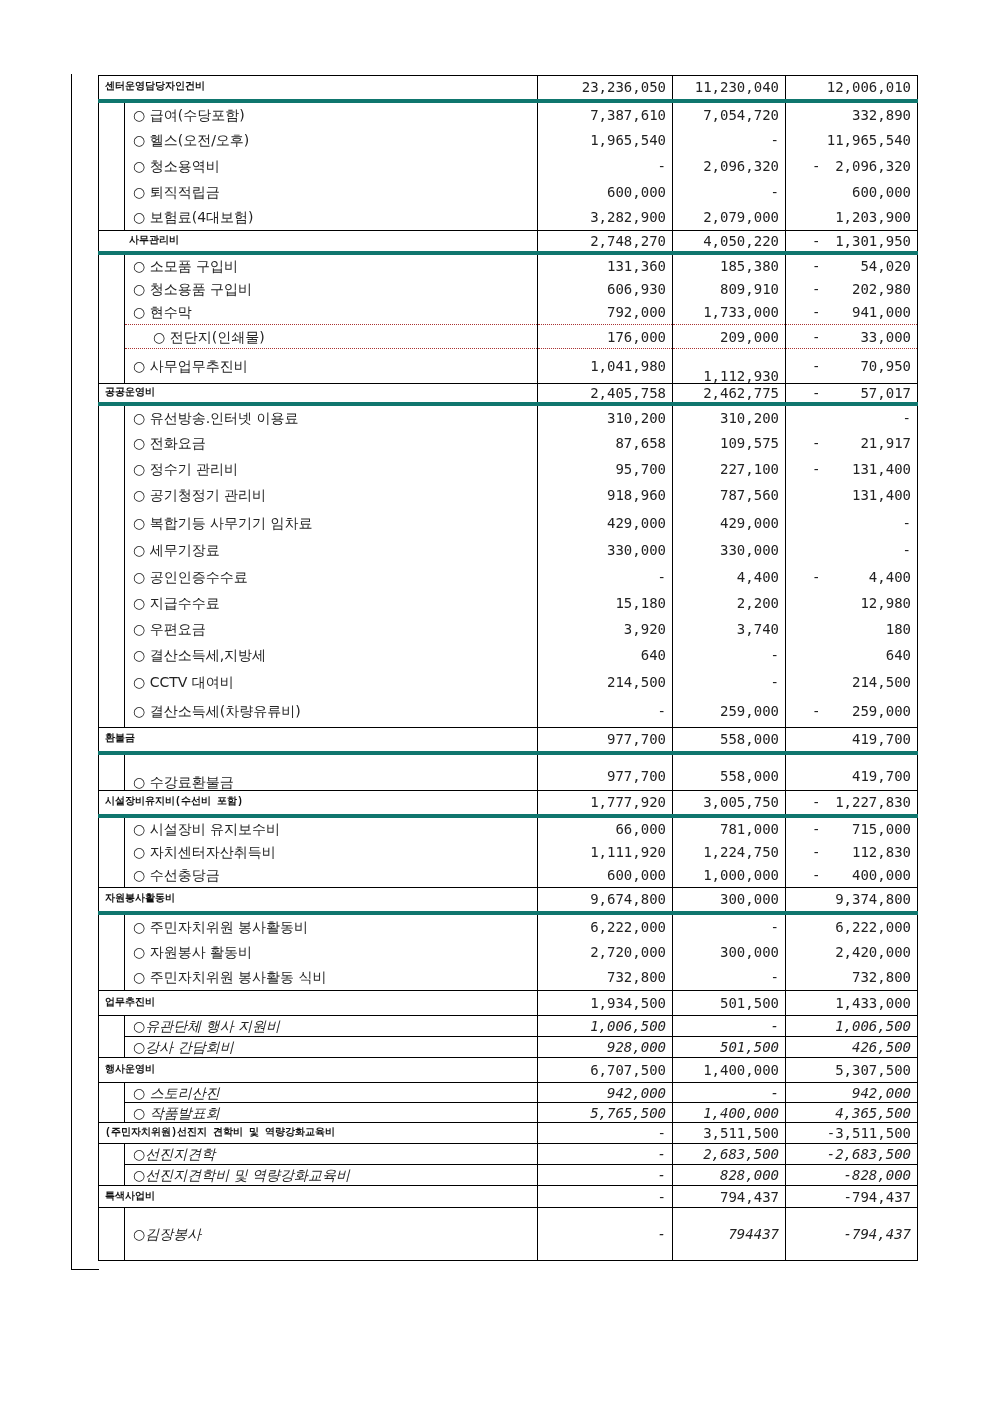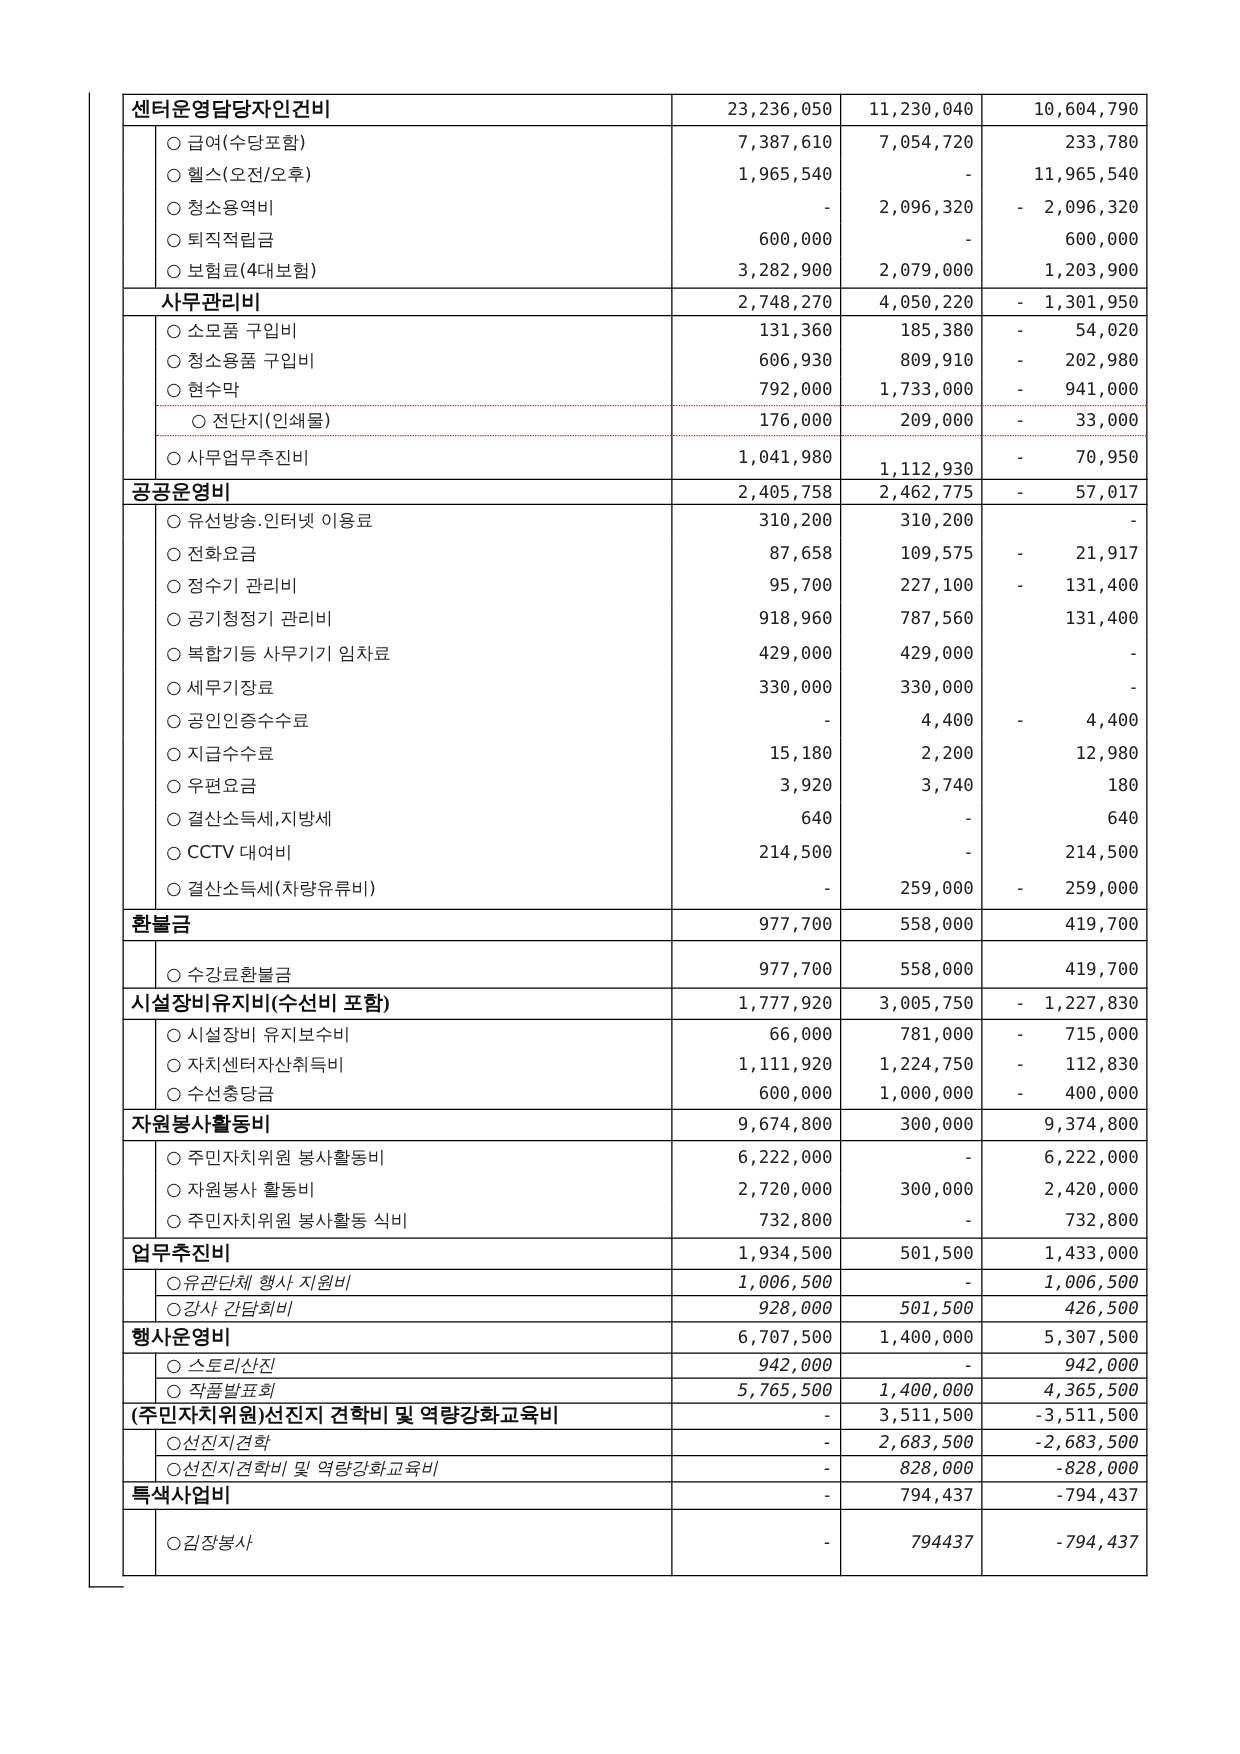--- a/index.html
+++ b/index.html
@@ -5,26 +5,26 @@
   html, body { margin:0; padding:0; background:#ffffff; }
   body { width:992px; height:1403px; position:relative; overflow:hidden;
          font-family: "DejaVu Sans", "Liberation Sans", sans-serif; color:#111; }
   .page-rule { position:absolute; left:71px; top:74px; width:1px; height:1196px; background:#000; }
   .bottom-rule { position:absolute; left:71px; top:1269px; width:28px; height:1px; background:#000; }
   table.budget { position:absolute; left:98px; top:75px; width:819px; border-collapse:collapse; table-layout:fixed; }
   table.budget td { border:1px solid #000; padding:0 6px; font-size:14px; line-height:1; white-space:nowrap; overflow:hidden; }
   td.num { text-align:right; font-family:"DejaVu Sans Mono", "Liberation Mono", monospace; font-size:13px; letter-spacing:0px; color:#222; }
   td.num.neg-split { position:relative; }
   td.num .minus { position:absolute; left:26px; }
-  tr.cat td.label { font-weight:bold; font-size:16px; font-family:Liberation Serif, serif; }
+  tr.cat td.label { font-weight:bold; font-size:10px; font-family:Liberation Mono, monospace; }
   tr.cat td.label.indent1 { padding-left:30px; }
   tr.item td.label { padding-left:8px; color:#222; }
   tr.item td.indent { border-top:none; border-bottom:none; }
   tr.item td.label, tr.item td.num { border-top:none; border-bottom:none; }
-  tr.item.first td { border-top:1px solid #0f766e; }
+  tr.item.first td { border-top:4px solid #0f766e; }
   tr.item.last td { border-bottom:1px solid #000; }
   tr.item.boxed td { border-top:1px solid #000; border-bottom:1px solid #000;font-style:italic; }
   tr.dotted-top td:not(.indent) { border-top:1px dotted #a33;padding-left:28px; }
   tr.dotted-bottom td:not(.indent) { border-bottom:1px dotted #a33; }
   .val-bottom { vertical-align:bottom; padding-bottom:2px; }
 </style>
 </head>
 <body>
 
 <div class="page-rule"></div>
@@ -37,28 +37,28 @@
       <col style="width:135px">
       <col style="width:113px">
       <col style="width:132px">
   </colgroup>
   <tbody>
 
     <tr class="cat" style="height:25px">
       <td class="label" colspan="2">센터운영담당자인건비</td>
       <td class="num">23,236,050</td>
       <td class="num">11,230,040</td>
-      <td class="num">10,604,790</td>
+      <td class="num">12,006,010</td>
     </tr>
     <tr class="item first" style="height:26px">
       <td class="indent" rowspan="5"></td>
       <td class="label">○ 급여(수당포함)</td>
       <td class="num">7,387,610</td>
       <td class="num">7,054,720</td>
-      <td class="num">233,780</td>
+      <td class="num">332,890</td>
     </tr>
     <tr class="item" style="height:26px">
       <td class="label">○ 헬스(오전/오후)</td>
       <td class="num">1,965,540</td>
       <td class="num">-</td>
       <td class="num">11,965,540</td>
     </tr>
     <tr class="item" style="height:26px">
       <td class="label">○ 청소용역비</td>
       <td class="num">-</td>

